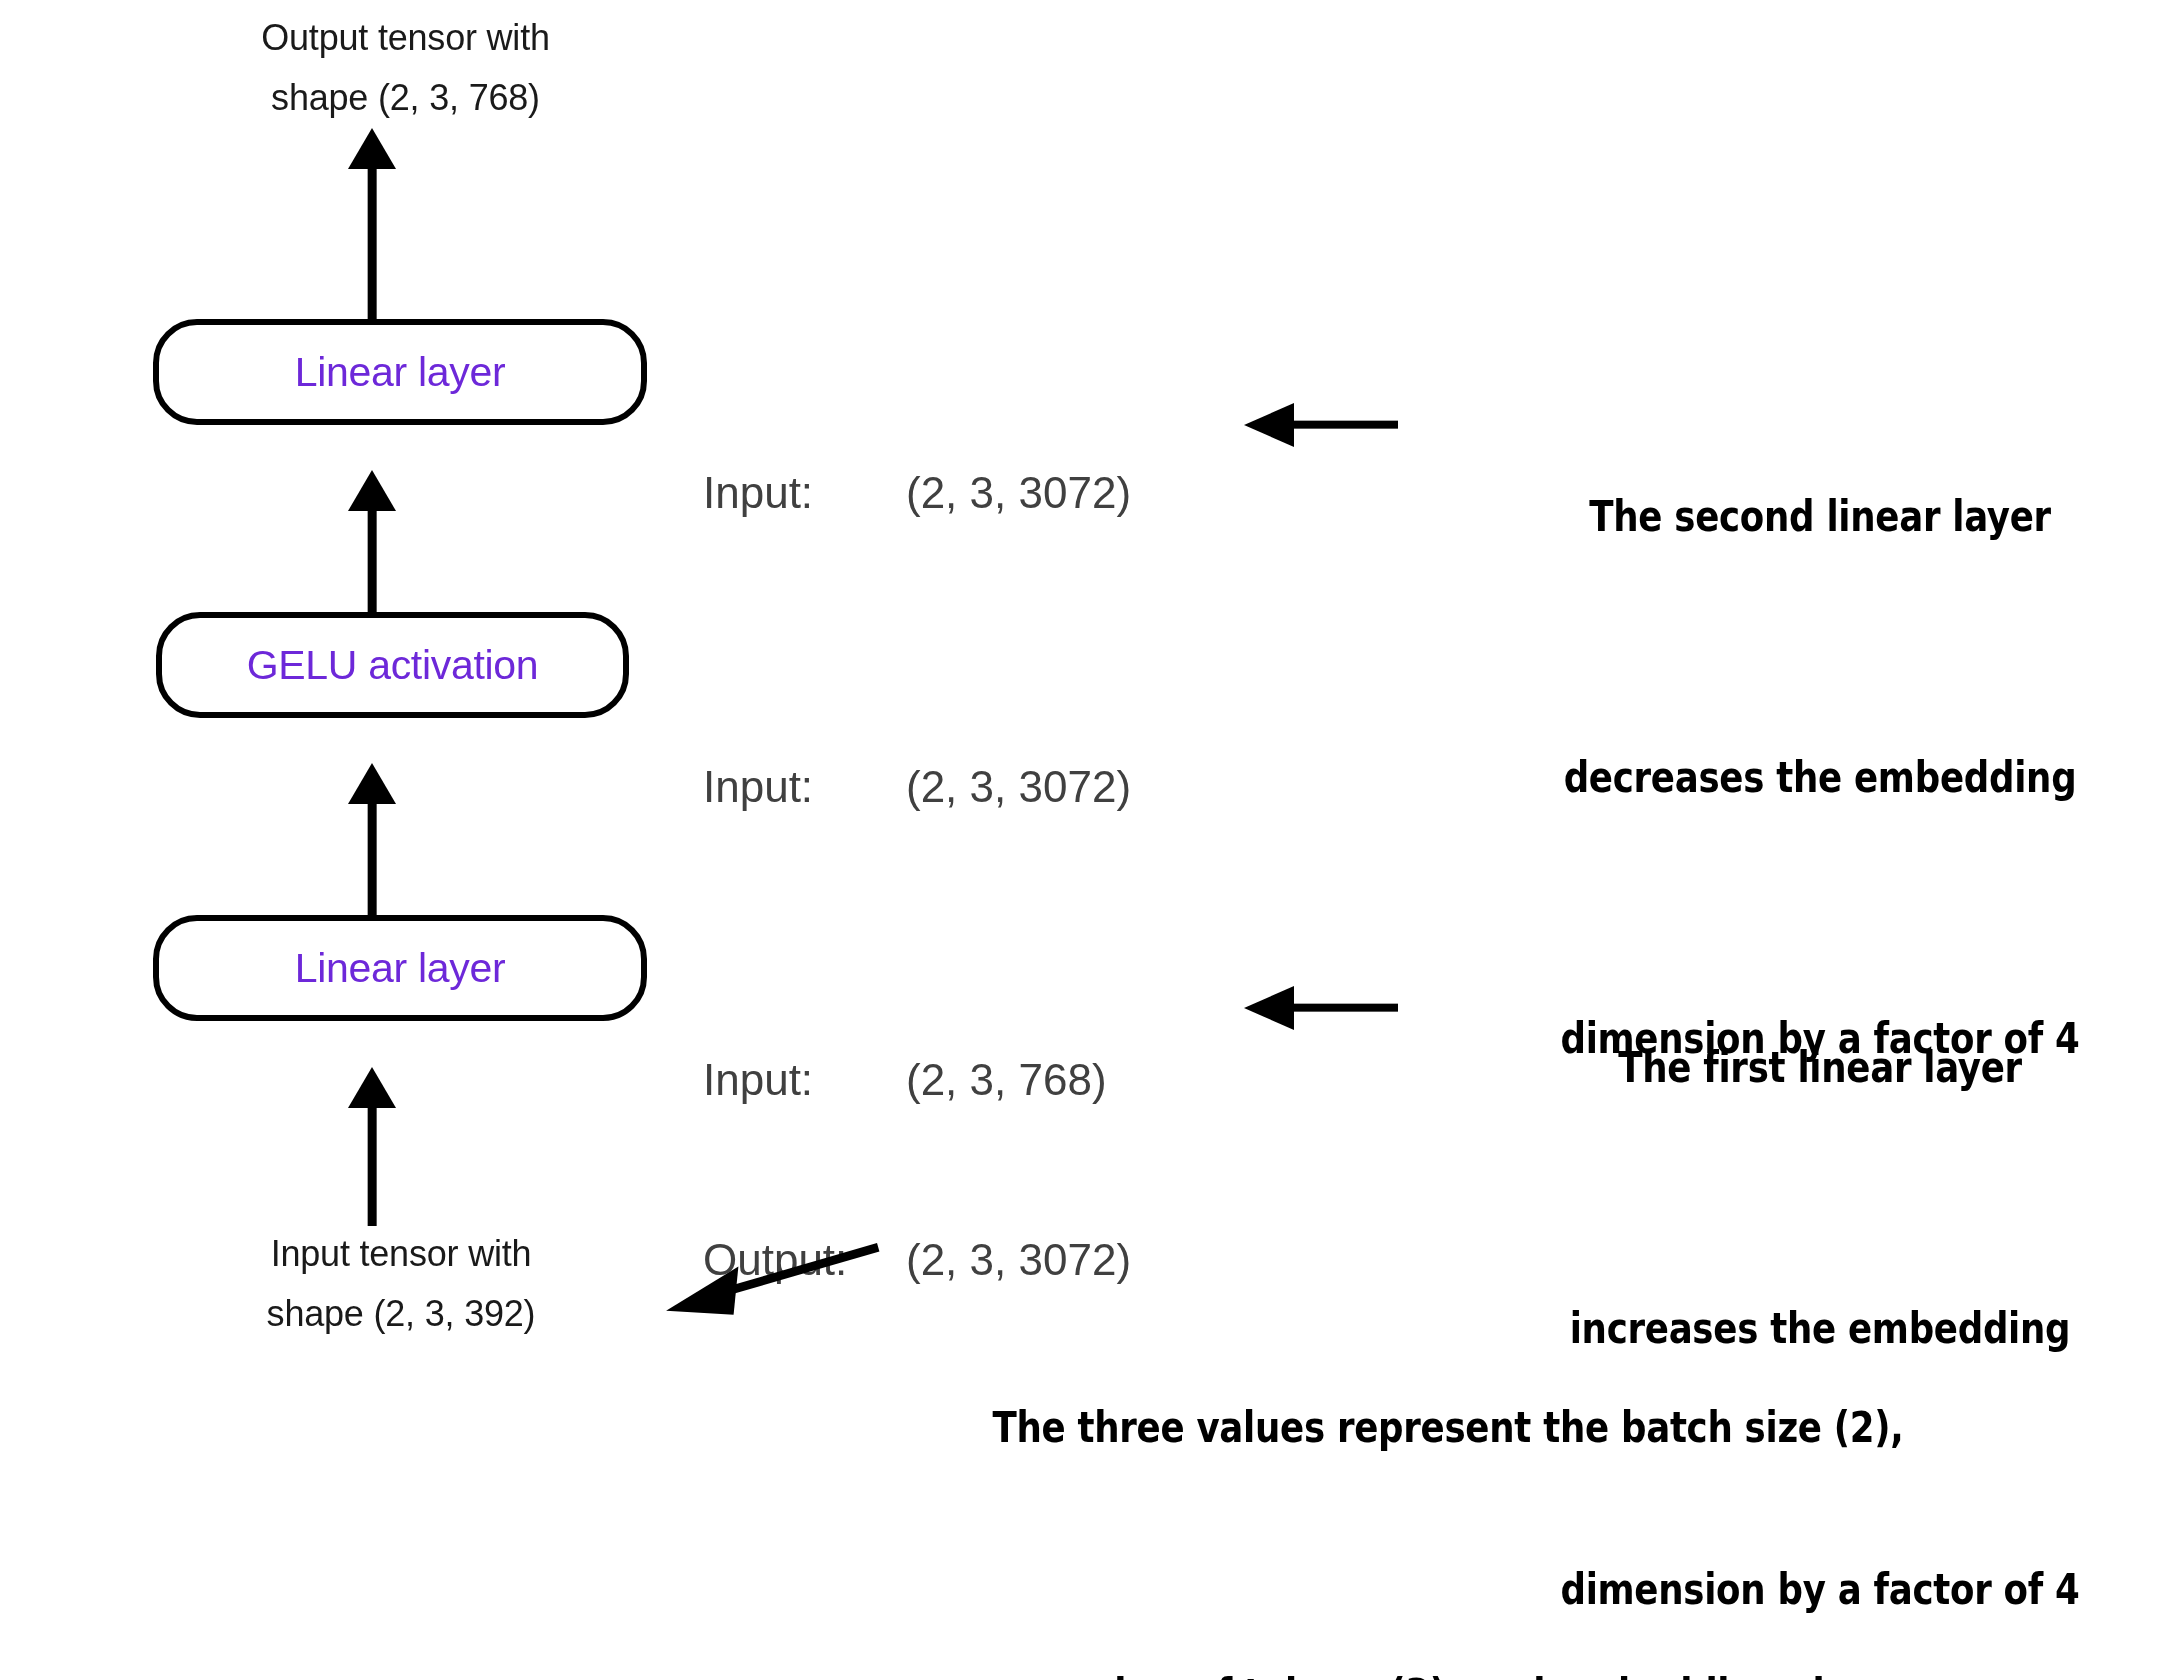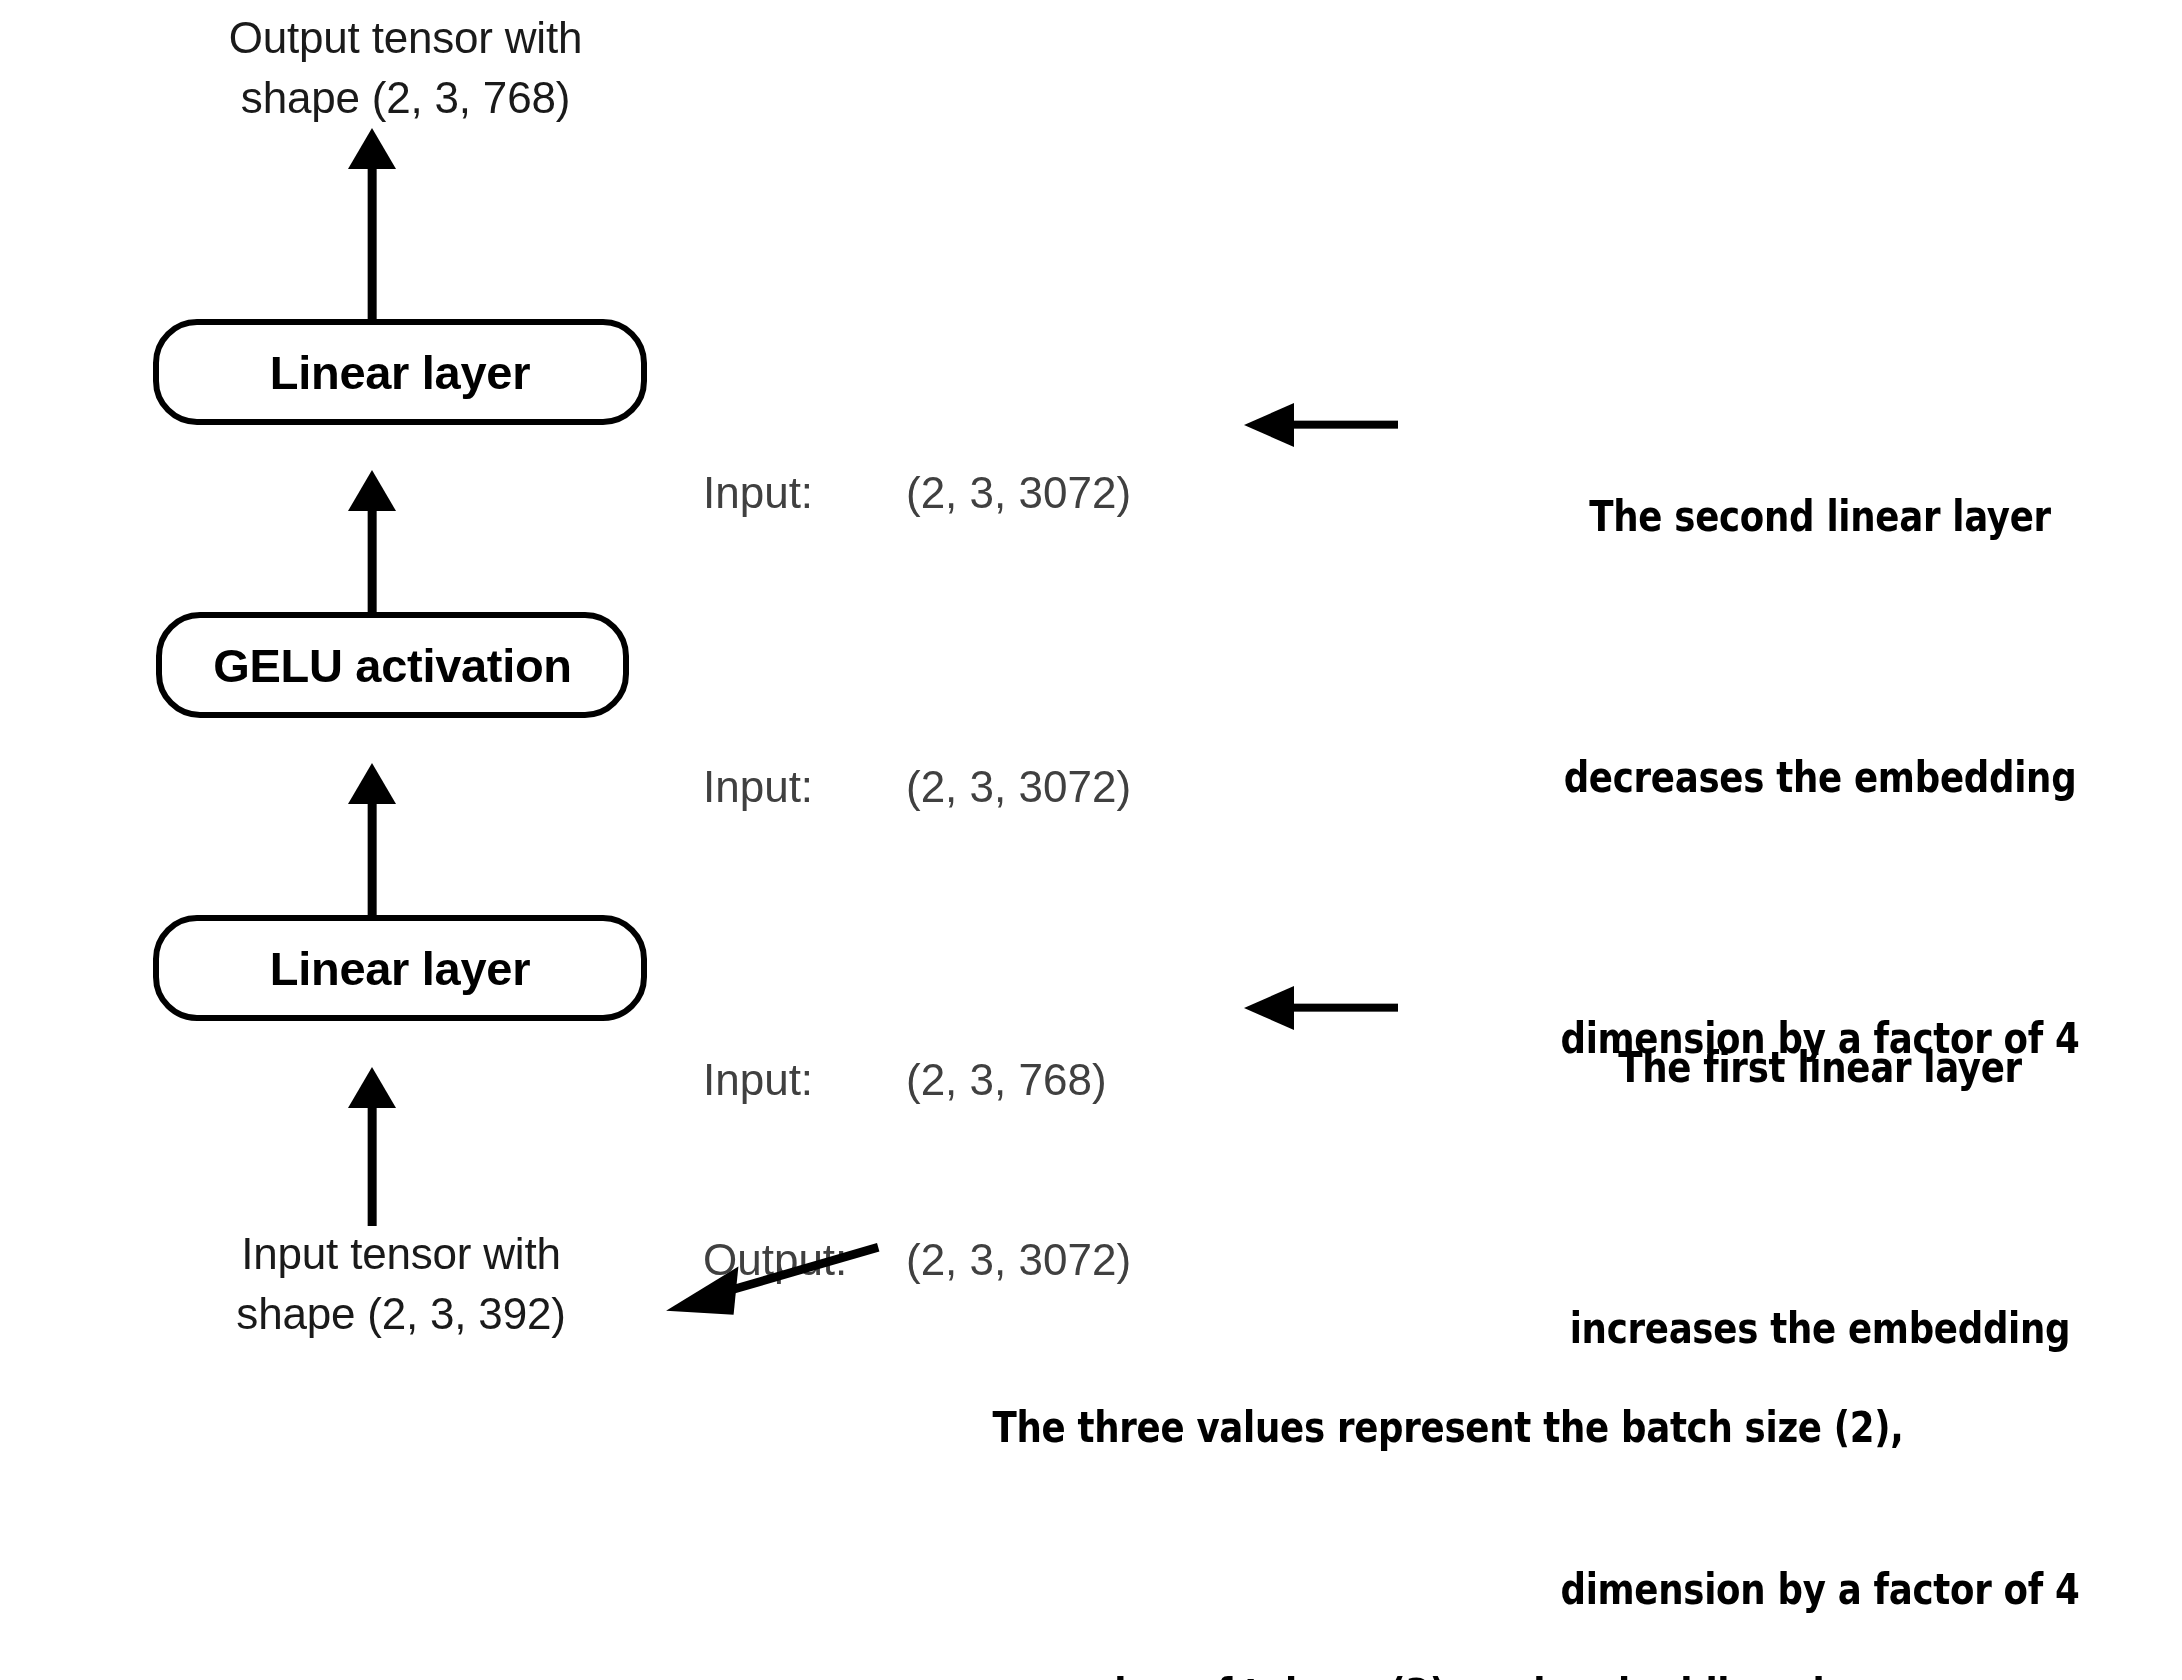--- a/index.html
+++ b/index.html
@@ -28,21 +28,21 @@
   .abs {
     position: absolute;
     white-space: pre;
     color: #111111;
   }
 
   
   .plain {
     font-family: "Liberation Sans", "DejaVu Sans", sans-serif;
     font-weight: 400;
-    font-size: 44px;
+    font-size: 36px;
     line-height: 60px;
     color: #1a1a1a;
     letter-spacing: -0.2px;
   }
 
   
   .annot {
     font-family: "DejaVu Sans Condensed", "Liberation Sans Narrow", "Liberation Sans", sans-serif;
     font-weight: 700;
     font-size: 43px;
@@ -60,23 +60,23 @@
     box-sizing: border-box;
     border: 6.8px solid #000000;
     border-radius: 44px;
     background: #ffffff;
     display: flex;
     align-items: center;
     justify-content: center;
   }
   .node-box .node-label {
     font-family: "Liberation Sans", "DejaVu Sans", sans-serif;
-    font-weight: 700;
-    font-size: 47px;
-    color: #000000;
+    font-weight: 400;
+    font-size: 41px;
+    color: #6d28d9;
     letter-spacing: -0.3px;
   }
 
   
   .v-arrow {
     position: absolute;
   }
   .v-arrow .shaft {
     position: absolute;
     left: 50%;

